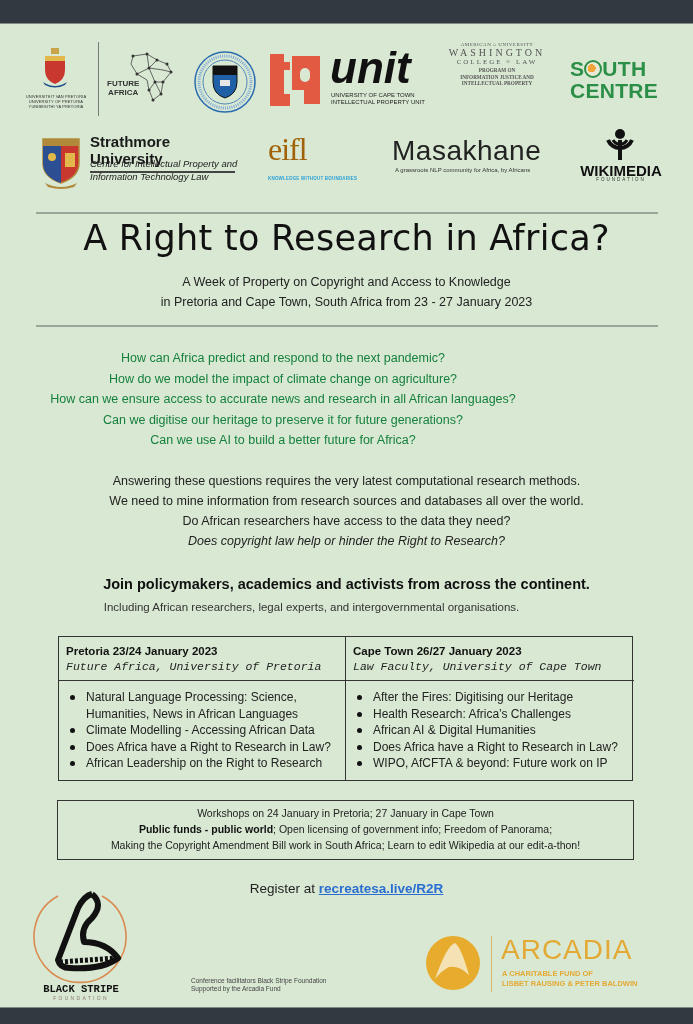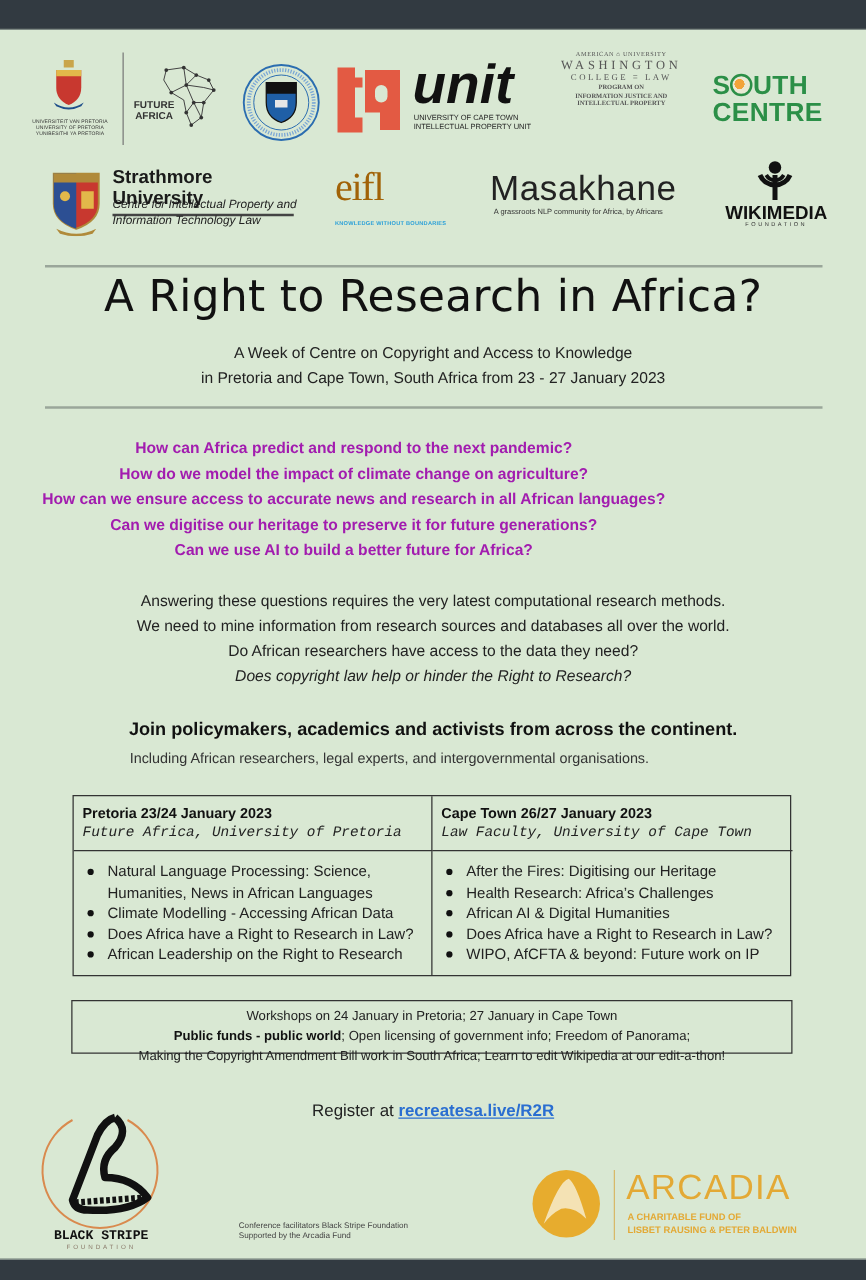--- a/index.html
+++ b/index.html
@@ -35,38 +35,38 @@
   .masakhane { left: 392px; top: 135px; font-size: 28px; color: #222; line-height: 32px; letter-spacing: 0.5px; }
   .masa-sub { left: 395px; top: 167px; font-size: 6px; color: #333; }
   .wiki-icon { left: 603px; top: 128px; width: 34px; height: 34px; }
   .wiki-text { left: 580px; top: 165px; width: 82px; text-align: center; font-size: 15px; font-weight: bold; color: #111; line-height: 11px; }
   .wiki-found { left: 580px; top: 177px; width: 82px; text-align: center; font-size: 4.5px; letter-spacing: 2px; color: #333; }
 
   .hr { position: absolute; left: 36px; width: 622px; height: 2px; background: #9aa69a; }
   .title { position: absolute; left: 0; top: 218px; width: 693px; text-align: center; font-size: 35px; color: #111; letter-spacing: 0.3px; font-family: "DejaVu Sans", sans-serif; font-weight: normal; }
   .subtitle { position: absolute; left: 0; top: 272px; width: 693px; text-align: center; font-size: 12.5px; line-height: 20px; color: #222; }
 
-  .questions { position: absolute; left: 0; top: 348px; width: 566px; text-align: center; font-size: 12.5px; font-weight: bold; line-height: 20.5px; color: #a21caf; }
+  .questions { position: absolute; left: 0; top: 348px; width: 566px; text-align: center; font-size: 12.5px; font-weight: normal; line-height: 20.5px; color: #15803d; }
   .answering { position: absolute; left: 0; top: 471px; width: 693px; text-align: center; font-size: 12.5px; line-height: 20px; color: #222; }
   .answering .it { font-style: italic; }
 
   .join { position: absolute; left: 0; top: 576px; width: 693px; text-align: center; font-size: 14.5px; font-weight: bold; color: #111; }
   .including { position: absolute; left: 0; top: 601px; width: 623px; text-align: center; font-size: 11.5px; color: #333; }
 
   .prog-table { position: absolute; left: 58px; top: 636px; width: 575px; height: 145px; border: 1.5px solid #333; display: grid; grid-template-columns: 287px 288px; grid-template-rows: 44px 1fr; }
   .cell { padding: 4px 7px; font-size: 11.5px; color: #222; }
   .cell.head { border-bottom: 1.5px solid #333; line-height: 16px; padding-top: 6px; }
   .cell.left { border-right: 1.5px solid #333; }
   .cell .h-b { font-weight: bold; color: #111; }
   .cell .h-i { font-style: italic; color: #222; font-family: Liberation Mono, monospace; }
   .cell ul { list-style: none; padding-top: 4px; }
   .cell li { position: relative; padding-left: 20px; line-height: 16.5px; font-size: 12px; }
   .cell li::before { content: ""; position: absolute; left: 4px; top: 6px; width: 5px; height: 5px; border-radius: 50%; background: #111; }
 
-  .workshops { position: absolute; left: 57px; top: 800px; width: 577px; height: 43px; border: 1.5px solid #333; text-align: center; font-size: 10.5px; line-height: 16px; color: #222; padding-top: 4px; }
+  .workshops { position: absolute; left: 57px; top: 800px; width: 577px; height: 60px; border: 1.5px solid #333; text-align: center; font-size: 10.5px; line-height: 16px; color: #222; padding-top: 4px; }
   .workshops b { color: #111; }
 
   .register { position: absolute; left: 0; top: 881px; width: 693px; text-align: center; font-size: 13.5px; color: #222; }
   .register a { color: #2a6ed1; text-decoration: underline; font-weight: bold; }
 
   .bs-logo { left: 30px; top: 884px; width: 100px; height: 100px; }
   .bs-text { left: 36px; top: 984px; width: 90px; text-align: center; font-size: 10.5px; font-weight: bold; color: #111; line-height: 11px; font-family: Liberation Mono, monospace; }
   .bs-found { left: 36px; top: 995px; width: 90px; text-align: center; font-size: 5px; letter-spacing: 2.3px; color: #8a7a6a; }
   .facil { left: 191px; top: 977px; font-size: 6.5px; line-height: 8px; color: #444; }
 
@@ -169,21 +169,21 @@
   <path d="M5 12 a13 13 0 0 0 24 0" fill="none" stroke="#111" stroke-width="4"></path>
   <path d="M10 12 a8 8 0 0 0 14 0" fill="none" stroke="#111" stroke-width="3"></path>
   <rect x="15" y="12" width="4" height="20" fill="#111"></rect>
 </svg>
 <div class="logo wiki-text">WIKIMEDIA</div>
 <div class="logo wiki-found">FOUNDATION</div>
 
 <div class="hr" style="top:212px"></div>
 <h1 class="title">A Right to Research in Africa?</h1>
 <div class="subtitle">
-  <div>A Week of Centre on Copyright and Access to Knowledge</div>
+  <div>A Week of Property on Copyright and Access to Knowledge</div>
   <div>in Pretoria and Cape Town, South Africa from 23 - 27 January 2023</div>
 </div>
 <div class="hr" style="top:325px"></div>
 
 <div class="questions">
   <div>How can Africa predict and respond to the next pandemic?</div>
   <div>How do we model the impact of climate change on agriculture?</div>
   <div>How can we ensure access to accurate news and research in all African languages?</div>
   <div>Can we digitise our heritage to preserve it for future generations?</div>
   <div>Can we use AI to build a better future for Africa?</div>

